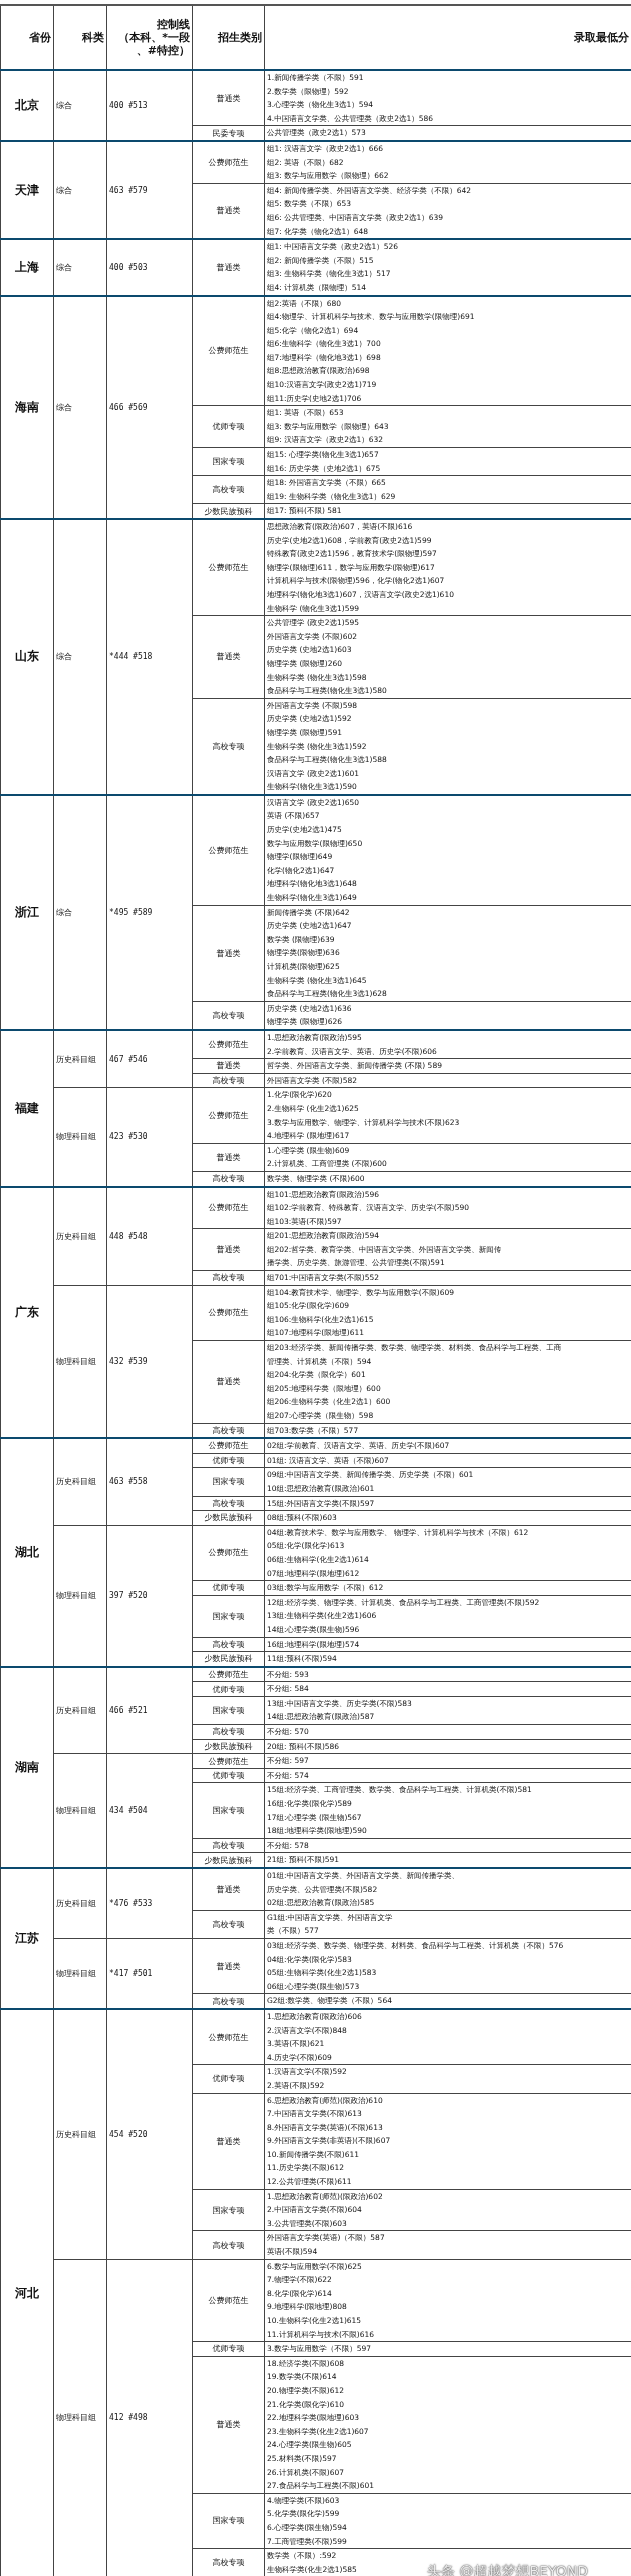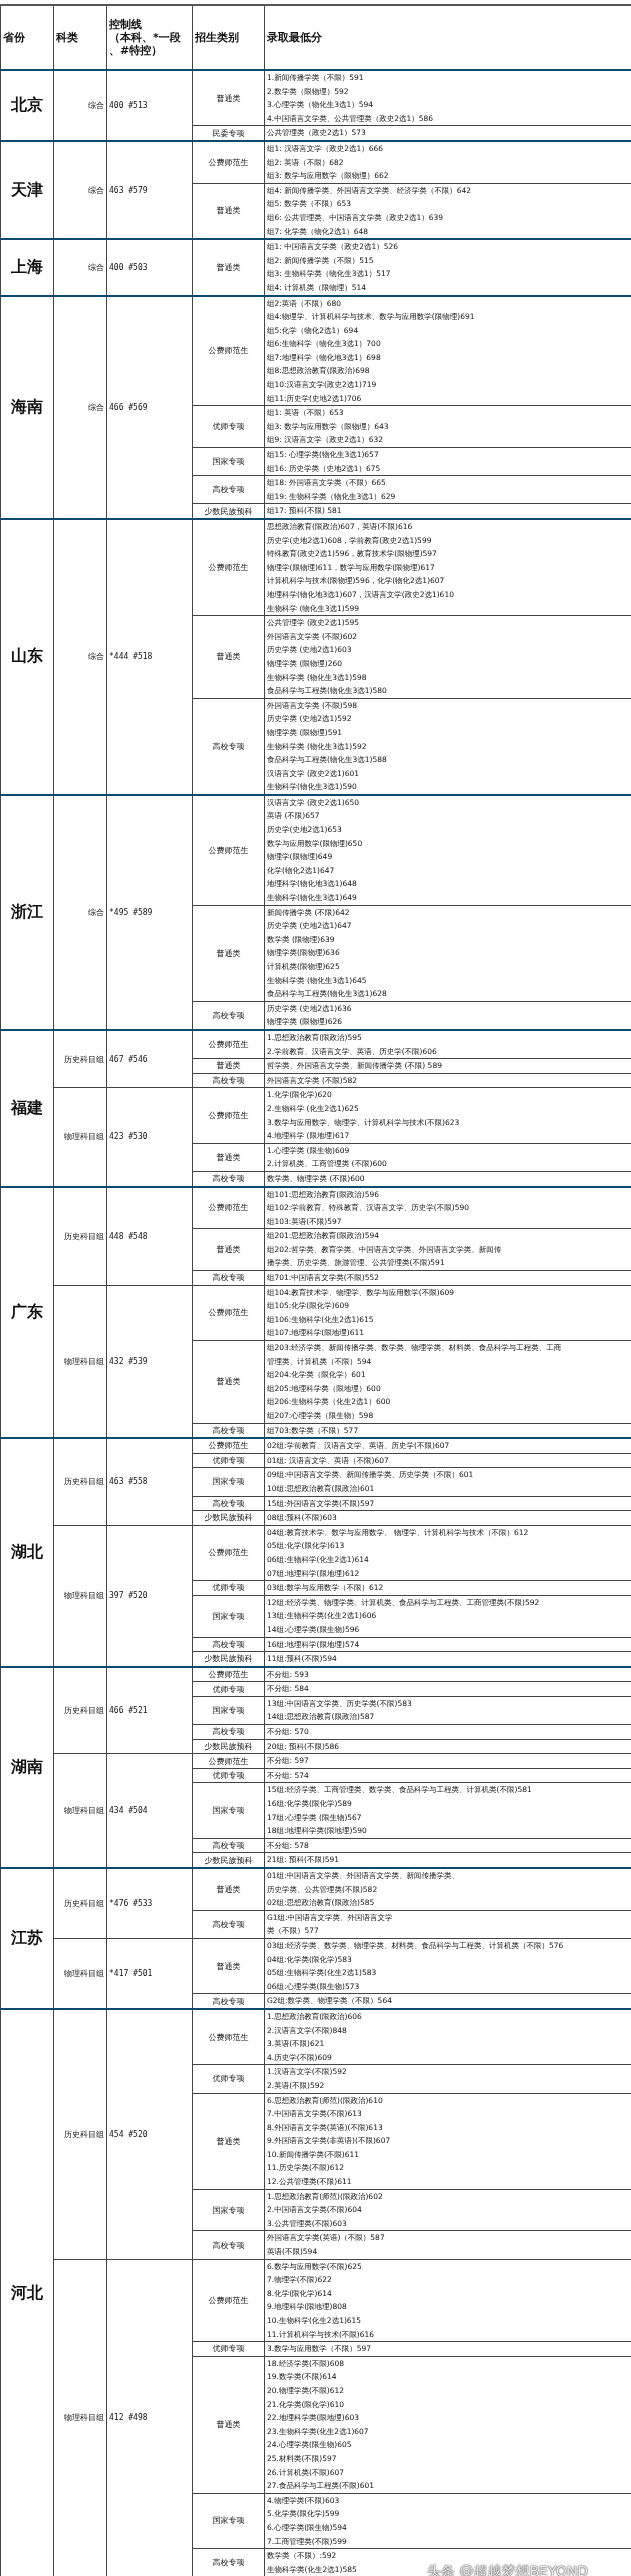--- a/index.html
+++ b/index.html
@@ -1,23 +1,23 @@
 <!DOCTYPE html>
 <html><head>
 <meta charset="utf-8">
 <style>
   html, body { margin: 0; padding: 0; background: #ffffff; }
   body { width: 632px; font-family: "DejaVu Sans", sans-serif; color: #111; }
   .wrap { padding-top: 4px; }
   table { width: 632px; border-collapse: collapse; table-layout: fixed; border-top: 2px solid #555; }
   col.c1 { width: 53px; } col.c2 { width: 53px; } col.c3 { width: 86px; } col.c4 { width: 72px; } col.c5 { width: 367px; }
   th, td { border: 1px solid #444; padding: 0 2px; vertical-align: middle; }
-  th { font-size: 11px; font-weight: bold; text-align: left; height: 63px; line-height: 13px; }
-  td.prov { font-size: 16px; font-weight: bold; text-align: center; }
-  td.subj { font-size: 8px; text-align: right; }
+  th { font-size: 11px; font-weight: bold; text-align: right; height: 63px; line-height: 13px; }
+  td.prov { font-size: 12px; font-weight: bold; text-align: center; }
+  td.subj { font-size: 8px; text-align: left; }
   td.ctrl { font-size: 8px; text-align: left; font-family: "DejaVu Sans Mono", monospace; }
   td.cat { font-size: 8px; text-align: center; }
   td.scores { font-size: 7.5px; line-height: 13.6px; text-align: left; padding: 0 2px; }
   td.scores div { white-space: nowrap; overflow: hidden; }
   tr.group-start td { border-top: 2px solid #0c4a6e; }
   .watermark { position: absolute; left: 427px; top: 2563px; font-size: 14px; color: rgba(255,255,255,0.9); text-shadow: 0 0 2px #444, 0 0 1px #444; white-space: nowrap; }
   .page { position: relative; }
 </style>
 </head>
 <body>
@@ -177,21 +177,21 @@
             </td>
           </tr>
           <tr class="group-start">
             <td class="prov" rowspan="3">浙江</td>
             <td class="subj" rowspan="3">综合</td>
             <td class="ctrl" rowspan="3">*495  #589</td>
             <td class="cat">公费师范生</td>
             <td class="scores">
               <div>汉语言文学 (政史2选1)650</div>
               <div>英语 (不限)657</div>
-              <div>历史学(史地2选1)653</div>
+              <div>历史学(史地2选1)475</div>
               <div>数学与应用数学(限物理)650</div>
               <div>物理学(限物理)649</div>
               <div>化学(物化2选1)647</div>
               <div>地理科学(物化地3选1)648</div>
               <div>生物科学(物化生3选1)649</div>
             </td>
           </tr>
           <tr>
             <td class="cat">普通类</td>
             <td class="scores">

